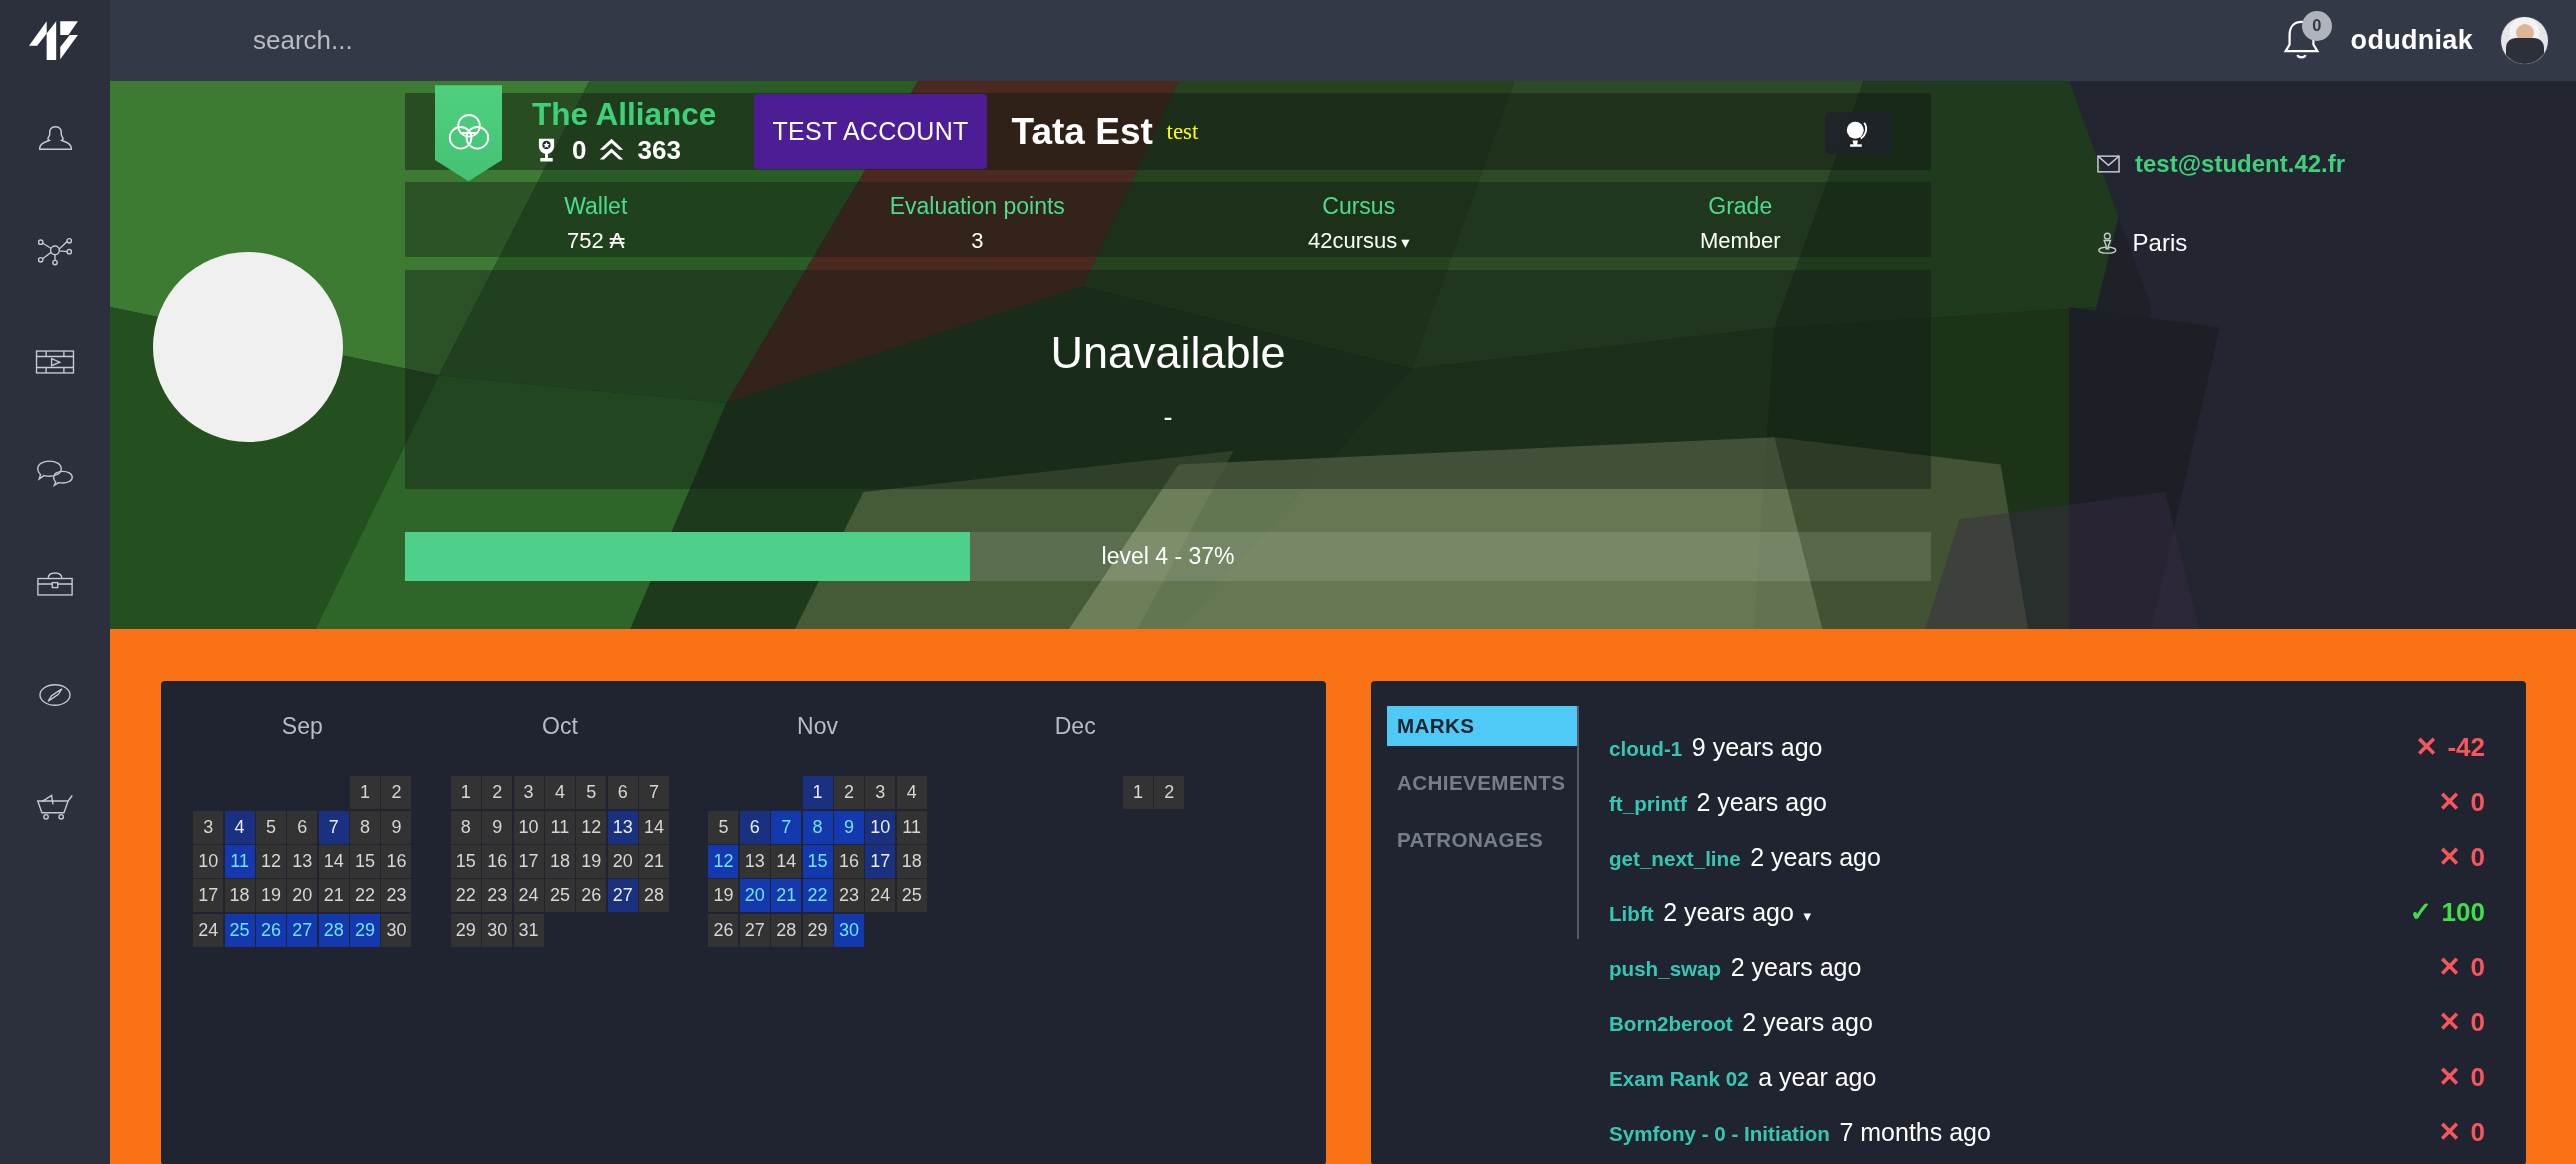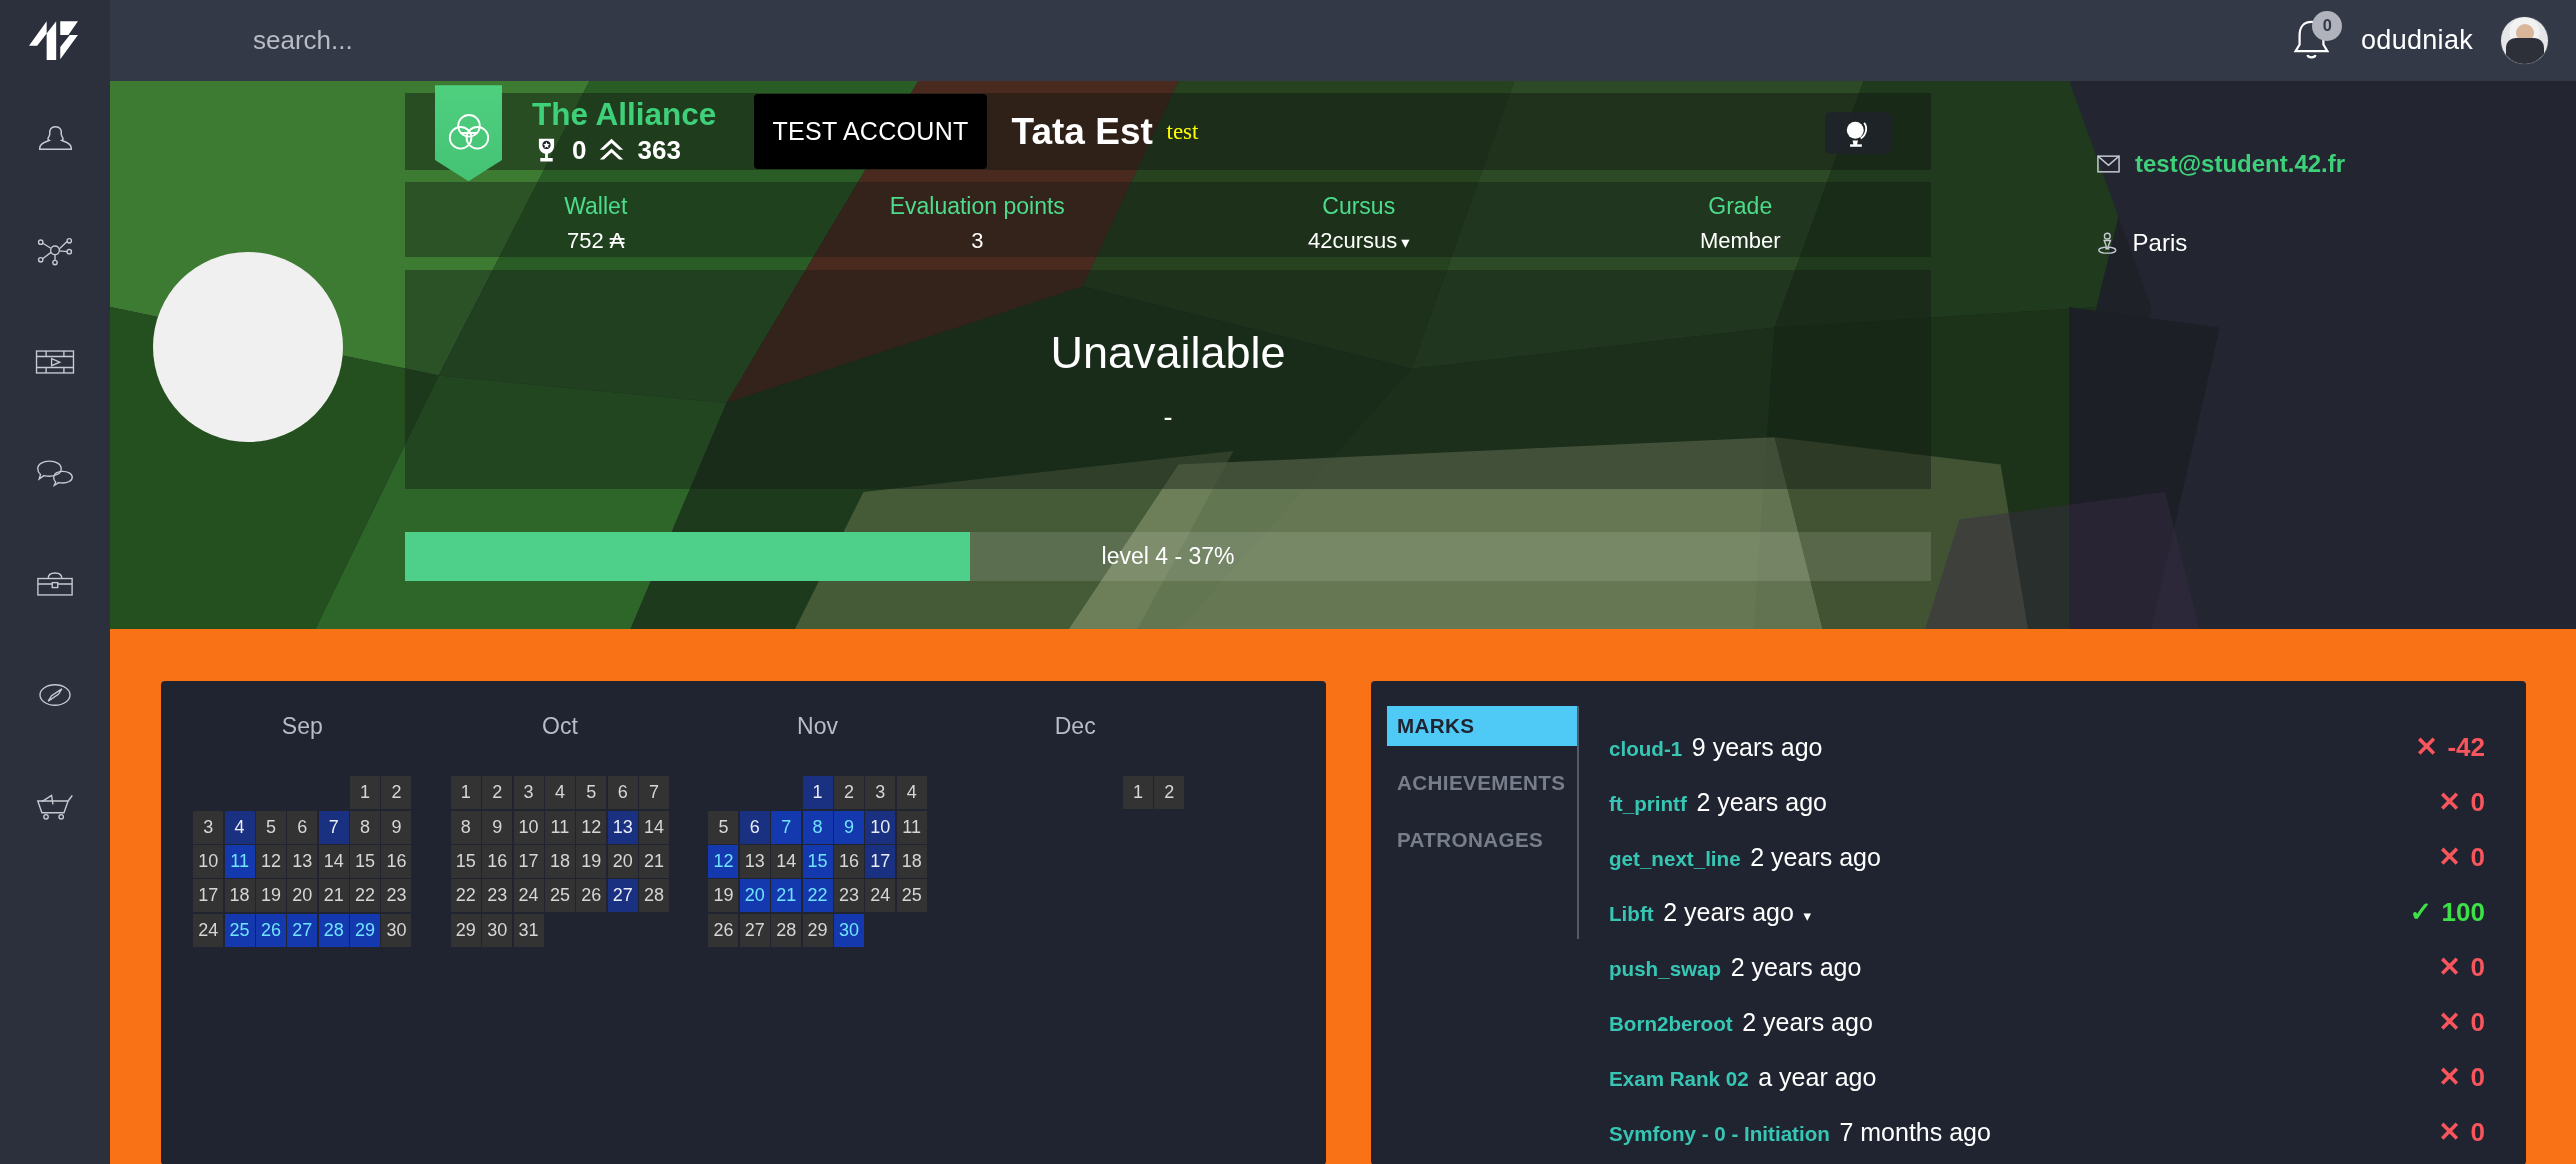--- a/index.html
+++ b/index.html
@@ -41,21 +41,21 @@
   }
   .bell-wrap { position: relative; width: 45px; height: 49px; }
   .bell-badge {
     position: absolute; top: -5.5px; right: -8.2px;
     width: 30px; height: 30px; border-radius: 50%;
     background: #b0b3bb; color: #333947;
     font-size: 16.4px; font-weight: bold;
     display: flex; align-items: center; justify-content: center;
   }
   #username {
-    color: #ffffff; font-size: 27px; font-weight: normal;
+    color: #ffffff; font-size: 27px; font-weight: bold;
     letter-spacing: 0.3px;
   }
   #user-avatar {
     width: 49px; height: 49px; border-radius: 50%;
     background: radial-gradient(circle at 50% 32%, #f2f2f2 0 38%, #e6e6e8 38% 100%);
     position: relative; overflow: hidden;
     border: 1.4px solid #3c4250;
   }
   #user-avatar::before {
     content:""; position:absolute; left:50%; top:14%;
@@ -121,21 +121,21 @@
     color: #3fd07a; font-size: 31.5px; font-weight: bold;
     line-height: 1.05;
   }
   #coal-stats {
     display:flex; align-items:center; gap: 11px;
     margin-top: 4.1px; color:#ffffff; font-size: 26px; font-weight: bold;
   }
   #coal-stats svg { display:block; }
   #test-badge {
     margin-left: 38px;
-    background: #000000; color: #ffffff;
+    background: #4c1d95; color: #ffffff;
     font-size: 25px; padding: 23px 18px; border-radius: 4.1px;
     letter-spacing: 0.3px;
   }
   #display-name {
     margin-left: 25px; color:#ffffff;
     font-size: 37px; font-weight: bold;
   }
   #login-name {
     margin-left: 13.7px; color:#ffff00; font-size: 23px; font-family: Liberation Serif, serif;
   }

